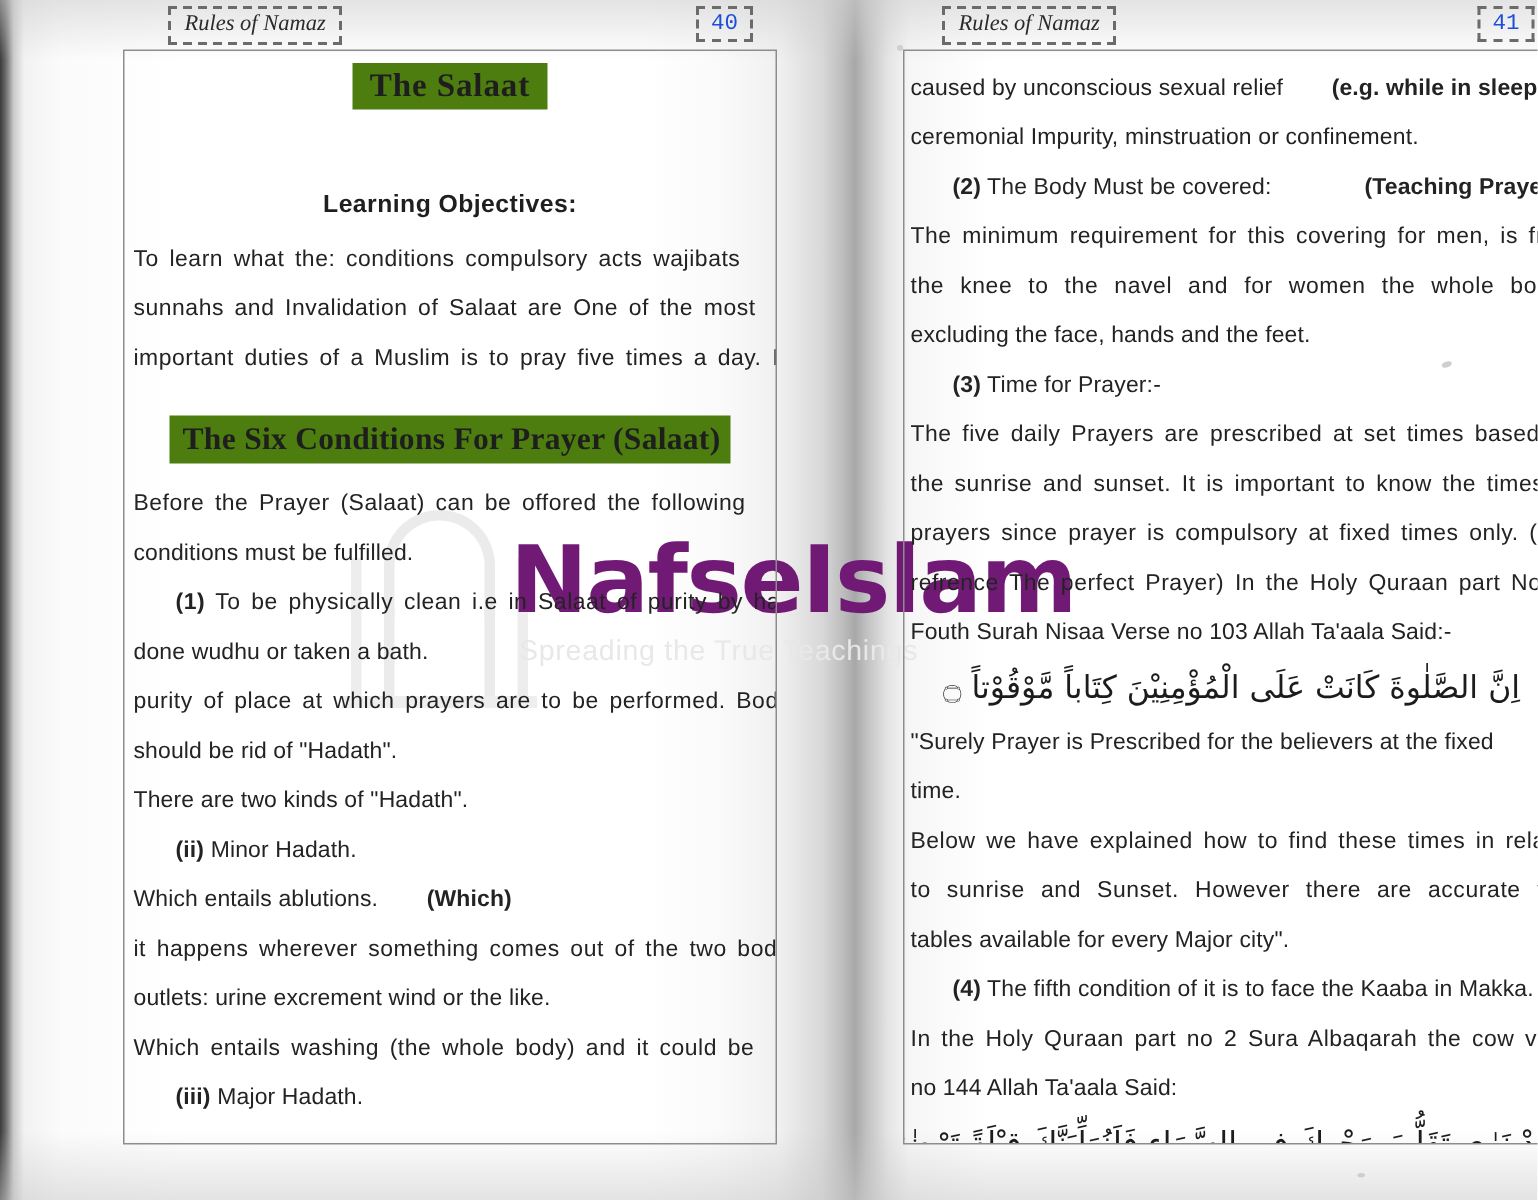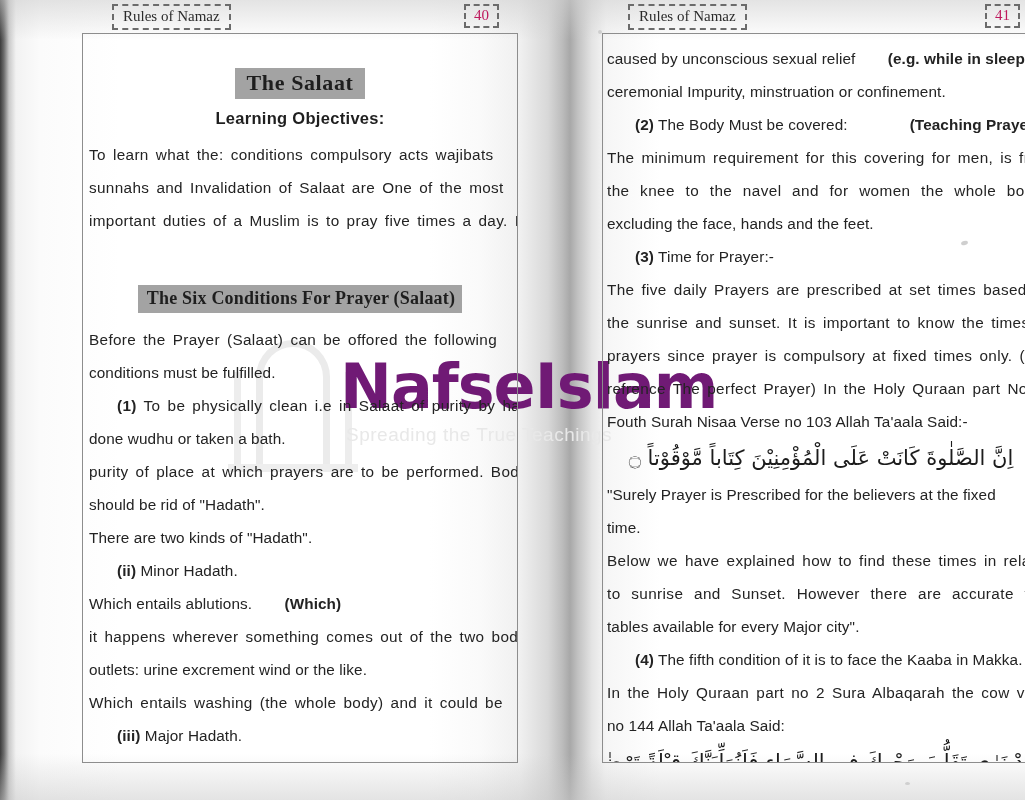--- a/index.html
+++ b/index.html
@@ -111,33 +111,34 @@
     background: #eeeeee;
   }
 
   
   .runhead {
     position: absolute;
     z-index: 3;
     border: 2px dashed #6b6b6b;
     padding: 2px 9px 3px 9px;
     font-family: "Liberation Serif", serif;
+    font-style: italic;
     font-size: 15px;
     color: #2b2b2b;
     background: transparent;
     white-space: nowrap;
   }
   .pagenum {
     position: absolute;
     z-index: 3;
     border: 2px dashed #6b6b6b;
     padding: 1px 8px 2px 8px;
-    font-family: Liberation Serif, serif;
+    font-family: Liberation Mono, monospace;
     font-size: 15px;
-    color: #be185d;
+    color: #1d4ed8;
     white-space: nowrap;
   }
 
   #head-left  { left: 112px; top: 4px; }
   #num-left   { left: 464px; top: 4px; }
   #head-right { left: 628px; top: 4px; }
   #num-right  { left: 985px; top: 4px; }
 
   
   .frame {
@@ -180,44 +181,44 @@
     letter-spacing: .4px;
     word-spacing: 6px;
   }
   .line b, .bold { font-weight: bold; padding-left: 28px; }
   .u { text-underline-offset: 2px; }
 
   .center { text-align: center; }
 
   .banner {
     display: inline-block;
-    background: #a3a3a3;
+    background: #4d7c0f;
     color: #1e1e1e;
     font-family: "Liberation Serif", serif;
     font-weight: bold;
     padding: 2px 12px 3px 12px;
     white-space: nowrap;
-    margin-top: 26px;
   }
   #title-salaat .banner {
     font-size: 22px;
     letter-spacing: .6px;
   }
   #title-six .banner {
-    font-size: 18px;
+    font-size: 21px;
     letter-spacing: .2px;
     padding: 3px 7px 4px 9px;
     text-align: right;
   }
   .subhead {
     font-family: "Liberation Sans", sans-serif;
     font-weight: bold;
     font-size: 16.5px;
     color: #1f1f1f;
     letter-spacing: .3px;
+    margin-top: 44px;
   }
   .arabic {
     font-family: "DejaVu Sans", sans-serif;
     font-size: 21px;
     color: #1c1c1c;
     direction: rtl;
     text-align: center;
     line-height: 40px;
     white-space: nowrap;
   }

